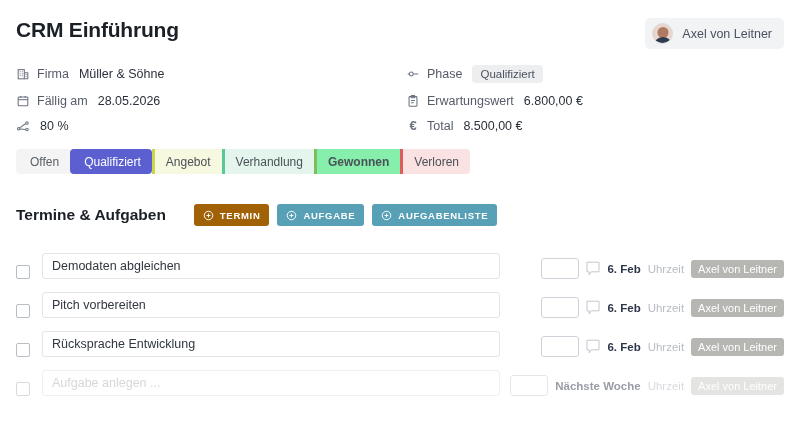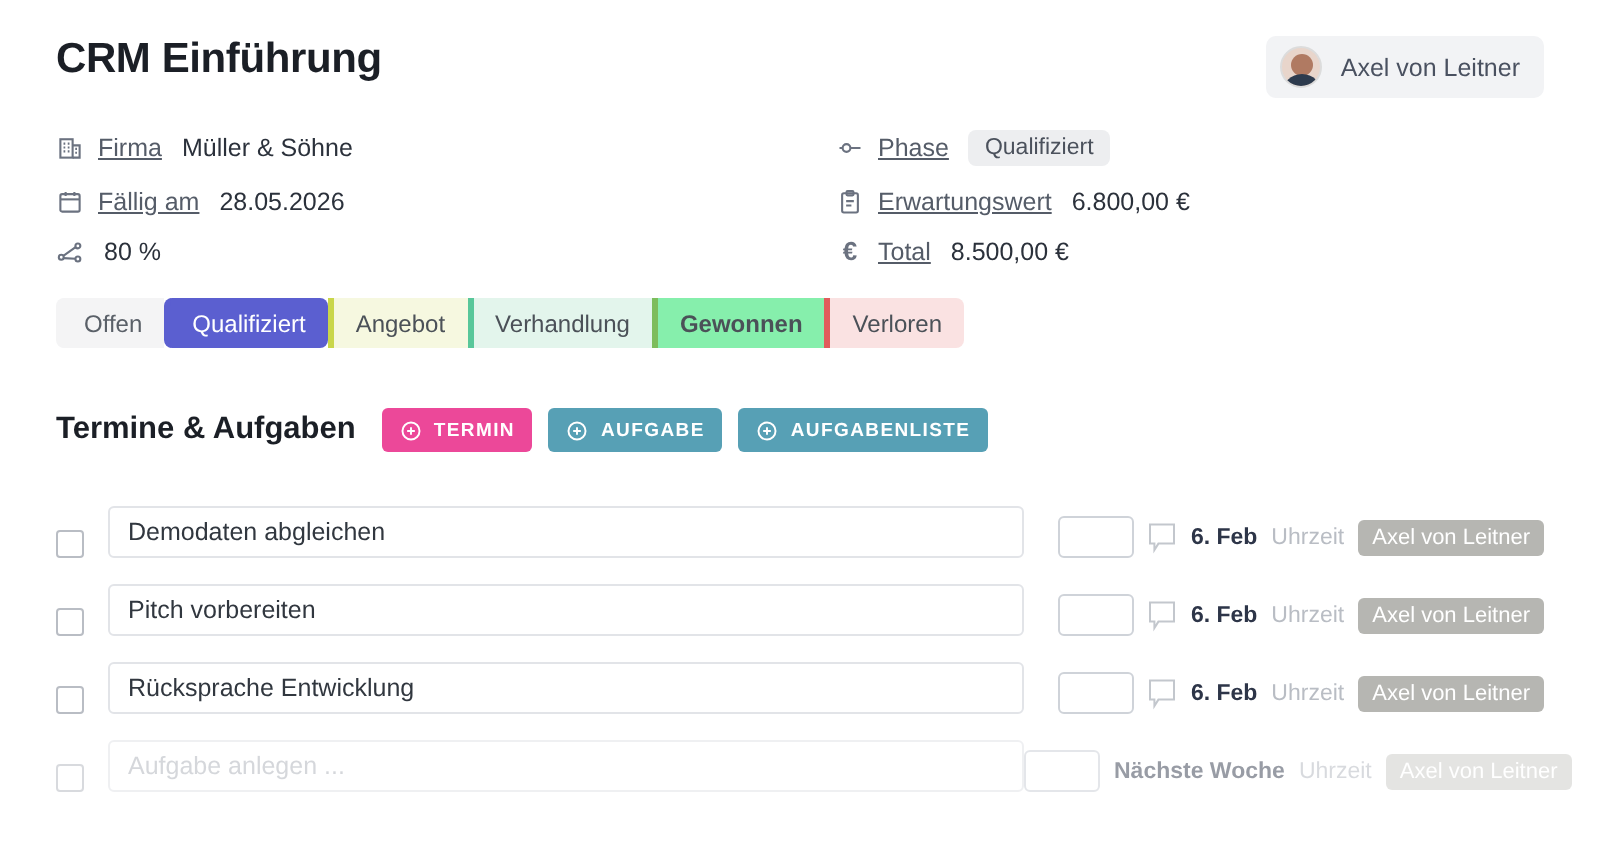--- a/index.html
+++ b/index.html
@@ -3,21 +3,21 @@
 <meta charset="utf-8">
 <style>
   * { box-sizing: border-box; margin: 0; padding: 0; }
   html, body {
     width: 800px; height: 424px;
     background: #ffffff;
     font-family: "Liberation Sans", sans-serif;
     color: #3d4450;
     overflow: hidden;
   }
-  .page { position: relative; width: 800px; height: 424px; padding: 0 28px; }
+  .page { position: relative; width: 800px; height: 424px; padding: 0 16px; }
 
   
   .header-row {
     display: flex; align-items: flex-start; justify-content: space-between;
     padding-top: 16px;
   }
   .page-title {
     font-size: 21px; font-weight: bold; color: #1b1f26;
     letter-spacing: -0.2px; line-height: 28px;
   }
@@ -42,21 +42,21 @@
   .user-chip-name { font-size: 12.5px; color: #4a5160; }
 
   
   .meta {
     margin-top: 16px;
     display: grid; grid-template-columns: 390px 1fr;
     row-gap: 11px;
   }
   .meta-item { display: flex; align-items: center; gap: 7px; font-size: 12.5px; }
   .meta-ico { width: 14px; height: 14px; flex: 0 0 14px; color: #6b7280; display: block; }
-  .meta-label { color: #555c68; text-decoration: underline; }
+  .meta-label { color: #555c68; }
   .meta-value { color: #2b313b; margin-left: 3px; text-align: center; }
   .phase-pill {
     background: #edeef0; border-radius: 4px; padding: 3px 8px;
     font-size: 11.5px; color: #4b515c; margin-left: 3px;
   }
 
   
   .pipeline { display: flex; margin-top: 16px; height: 25px; }
   .stage {
     display: flex; align-items: center; justify-content: flex-end;
@@ -206,21 +206,21 @@
         <span>Gewonnen</span>
       </div>
       <div class="stage" style="background: rgb(250, 226, 226); color: rgb(75, 81, 88); border-left-color: rgb(224, 92, 92);">
         <span>Verloren</span>
       </div>
     </div>
 
   <div class="section-row">
     <div class="section-title">Termine &amp; Aufgaben</div>
     <div style="display:flex;gap:8px;" id="btnbar">
-        <button class="btn" style="background: #ec4899;">
+        <button class="btn" style="background: #a16207; margin-left: 15px;">
           <svg viewBox="0 0 16 16" fill="none" stroke="currentColor" stroke-width="1.4">
             <circle cx="8" cy="8" r="6.2"></circle>
             <path d="M8 5.2v5.6M5.2 8h5.6"></path>
           </svg>
           <span>Termin</span>
         </button>
         <button class="btn" style="background: rgb(87, 160, 181);">
           <svg viewBox="0 0 16 16" fill="none" stroke="currentColor" stroke-width="1.4">
             <circle cx="8" cy="8" r="6.2"></circle>
             <path d="M8 5.2v5.6M5.2 8h5.6"></path>

